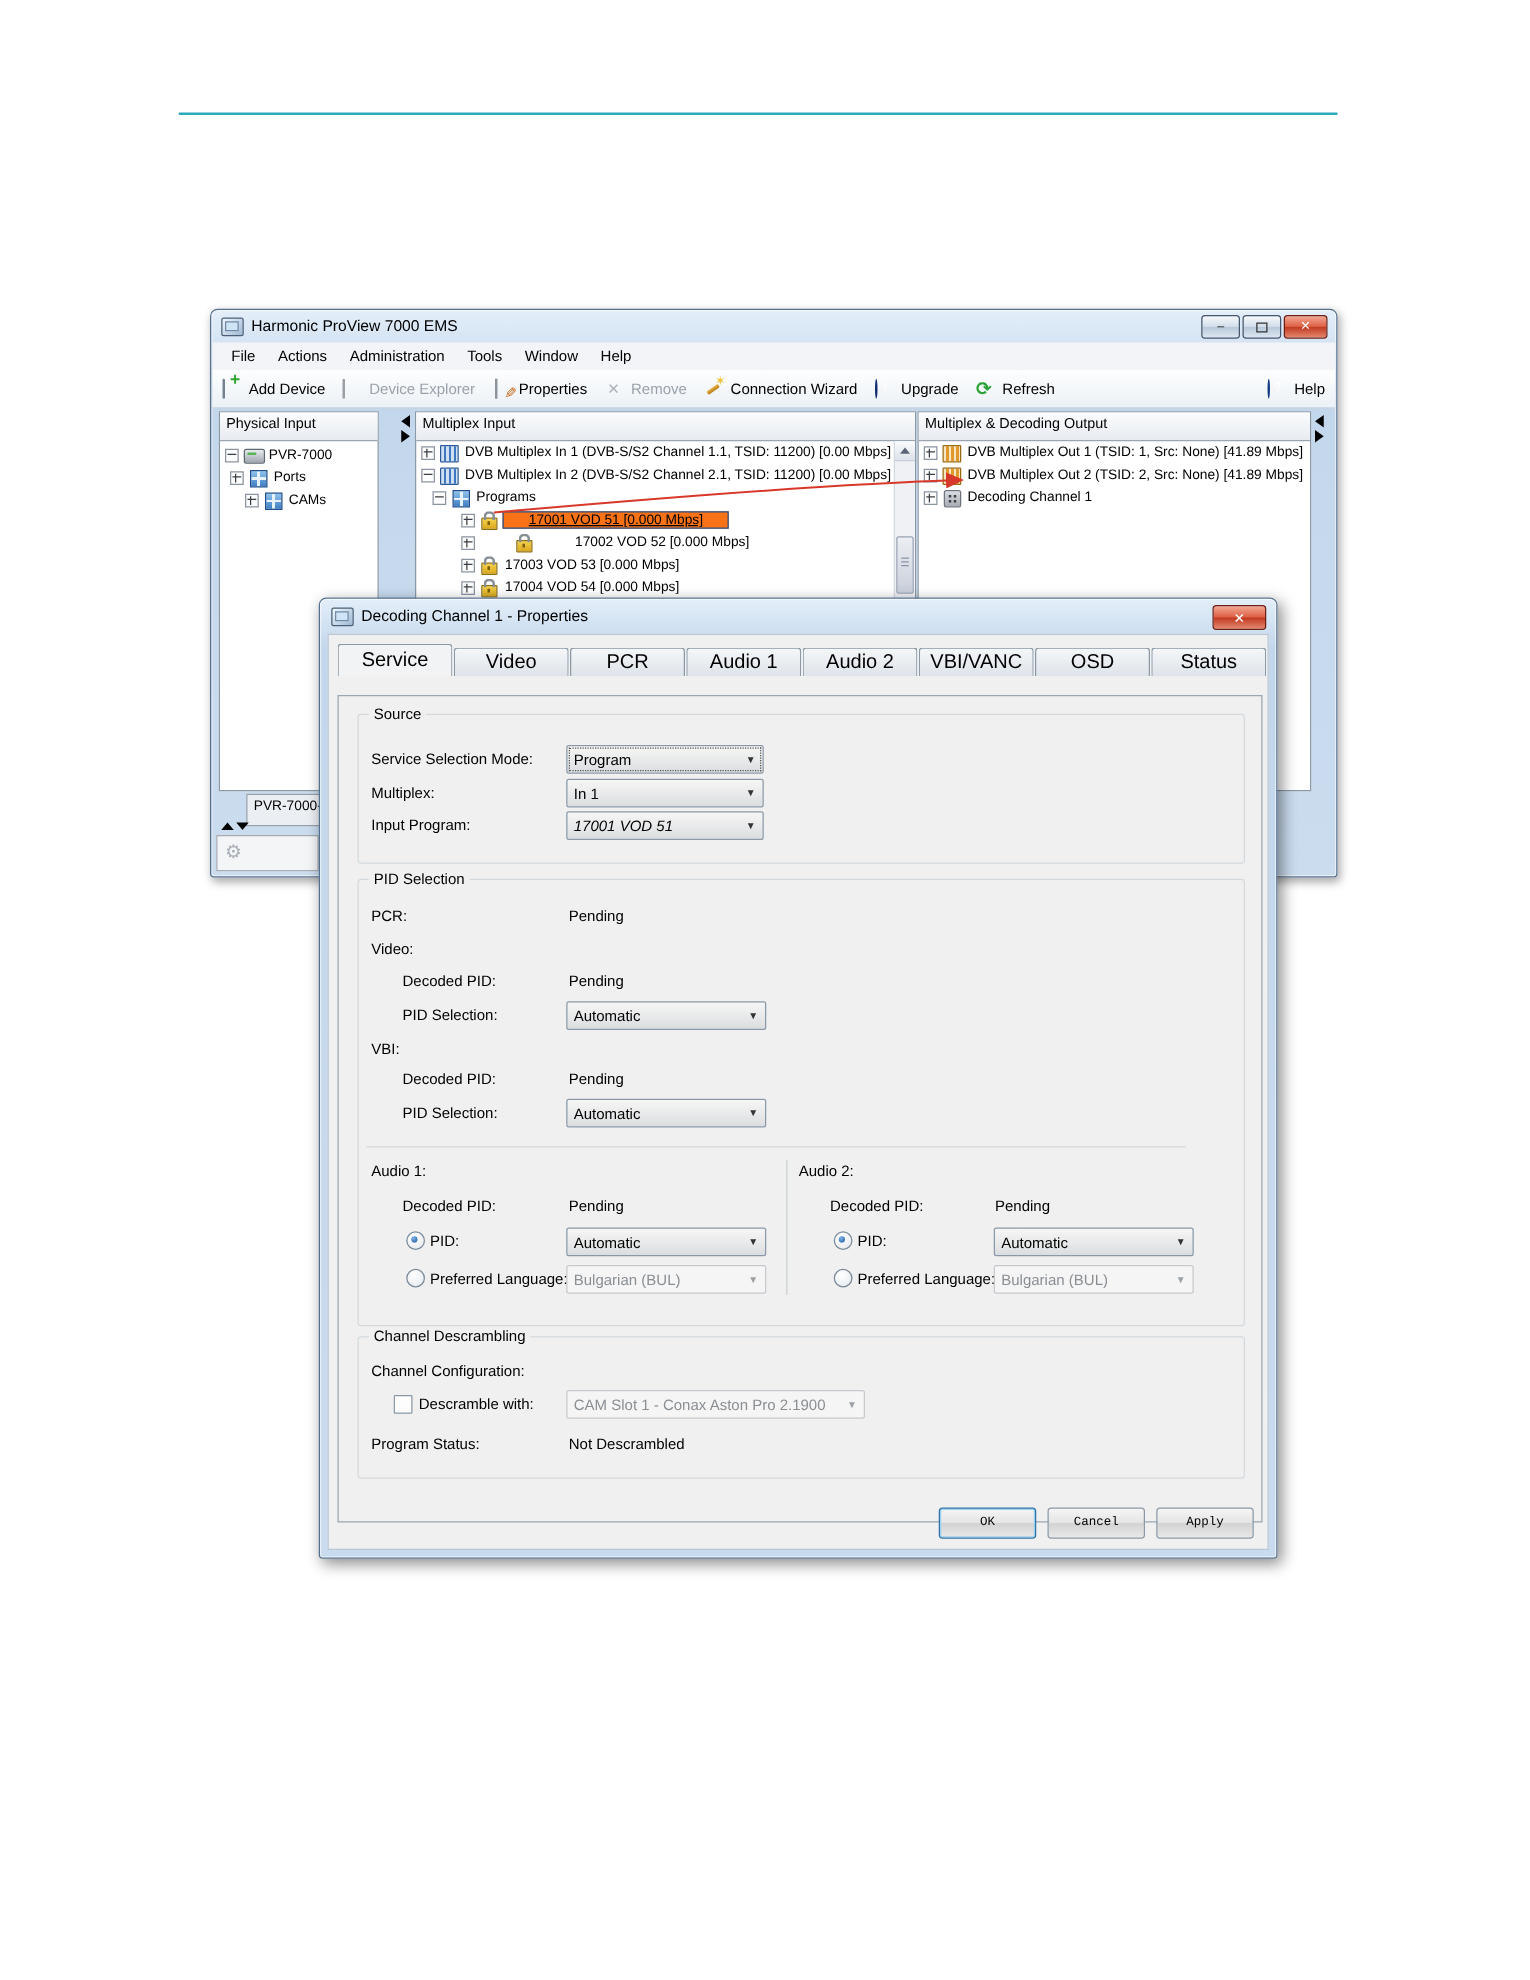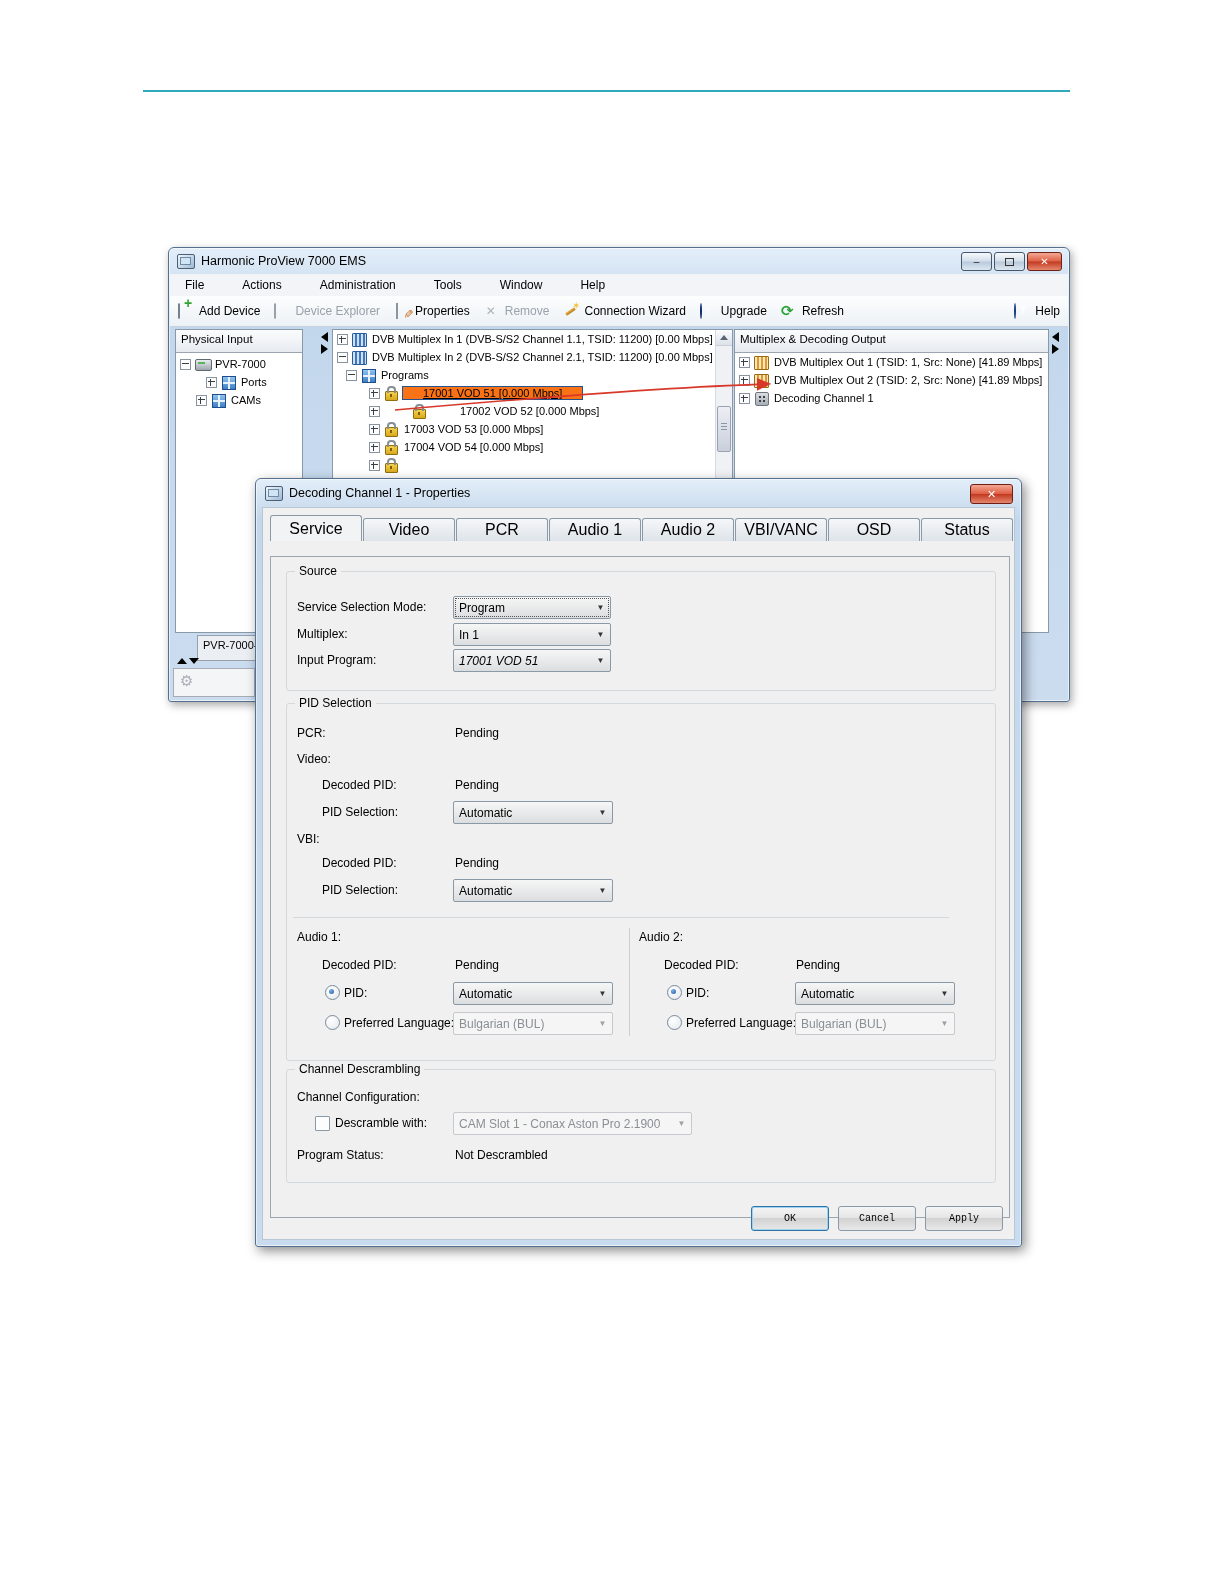--- a/index.html
+++ b/index.html
@@ -16,21 +16,21 @@
   .app-icon{width:16px;height:13px;border:1px solid #4A6078;border-radius:2px;flex:none;
     background:linear-gradient(135deg,#F2F8FD,#9FB9D2);position:relative;}
   .app-icon::after{content:'';position:absolute;inset:2px 3px 3px 2px;background:#CFE4F4;border:1px solid #6E8AA6;}
   .win-controls{position:absolute;right:7px;top:4px;display:flex;gap:2px;}
   .wbtn{width:29px;height:17px;border:1px solid #46566B;border-radius:3px;display:flex;align-items:center;justify-content:center;
     background:linear-gradient(#F6F9FC,#D3DEEA 48%,#B9C9DB 52%,#DCE7F1);font-size:10px;color:#222;}
   .wbtn .sq{width:7px;height:6px;border:1px solid #333;margin-top:1px;}
   .wbtn.close{width:33px;border-color:#6E2014;color:#fff;font-weight:bold;
     background:linear-gradient(#F4A894,#DD6045 48%,#C23A22 52%,#E5886E);}
   .menubar{position:absolute;left:1px;right:1px;top:26px;height:22px;background:#F2F4F7;border-bottom:1px solid #E0E4EA;
-    display:flex;align-items:center;padding-left:6px;font-size:12px;gap:20px;}
+    display:flex;align-items:center;padding-left:6px;font-size:12px;}
   .menu-item{padding:3px 9px;}
   .toolbar{position:absolute;left:1px;right:1px;top:48px;height:30px;background:linear-gradient(#FDFEFE,#ECF1F6);
     border-bottom:1px solid #C8D2DE;display:flex;align-items:center;gap:14px;padding:0 8px;font-size:12px;}
   .tool{display:flex;align-items:center;gap:5px;}
   .tool.disabled{color:#9AA2AB;}
   .tool-help{margin-left:auto;}
   .tbicon{width:16px;height:15px;position:relative;flex:none;}
   .ic-adddev{background:linear-gradient(#DDE3EA,#A9B4C0);border:1px solid #76828F;border-radius:2px;width:14px;height:10px;margin-top:4px;}
   .ic-adddev::after{content:'+';position:absolute;left:6px;top:-9px;color:#2FA52F;font-weight:bold;font-size:14px;text-shadow:0 0 1px #fff;}
   .ic-devexp{background:linear-gradient(#D6D9DD,#B2B7BD);border:1px solid #9AA0A7;border-radius:2px;width:14px;height:10px;margin-top:3px;}
@@ -215,38 +215,39 @@
     <div class="panel p-physical">
       <div class="panel-header">Physical Input</div>
       <div class="panel-body">
         <div class="trow" style="top:2px;">
           <span class="exp"></span>
           <span class="ticon">
               <span class="ic-device"></span>
             </span>
           <span class="tlabel">PVR-7000</span>
         </div>
-        <div class="trow" style="top:20px;padding-left:30px;">
+        <div class="trow" style="top:20px;padding-left:8px;">
           <span class="exp plus"></span>
           <span class="ticon">
               <span class="ic-grid"></span>
             </span>
           <span class="tlabel">Ports</span>
         </div>
         <div class="trow" style="top:38px;padding-left:20px;">
           <span class="exp plus"></span>
           <span class="ticon">
               <span class="ic-grid"></span>
             </span>
           <span class="tlabel">CAMs</span>
         </div>
       </div>
     </div>
 
     <div class="panel p-multiplex">
+      <div class="panel-header">Multiplex Input</div>
       <div class="panel-body">
         <div class="trow" style="top:0;">
           <span class="exp plus"></span>
           <span class="ticon">
               <span class="ic-mux"></span>
             </span>
           <span class="tlabel">DVB Multiplex In 1 (DVB-S/S2 Channel 1.1, TSID: 11200) [0.00 Mbps]</span>
         </div>
         <div class="trow" style="top:18px;">
           <span class="exp"></span>

